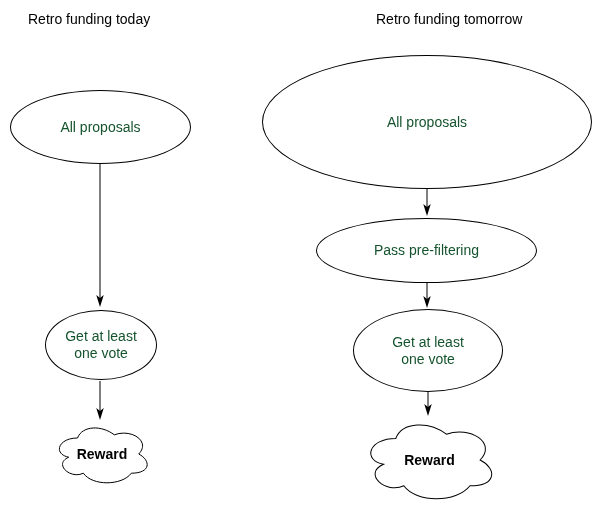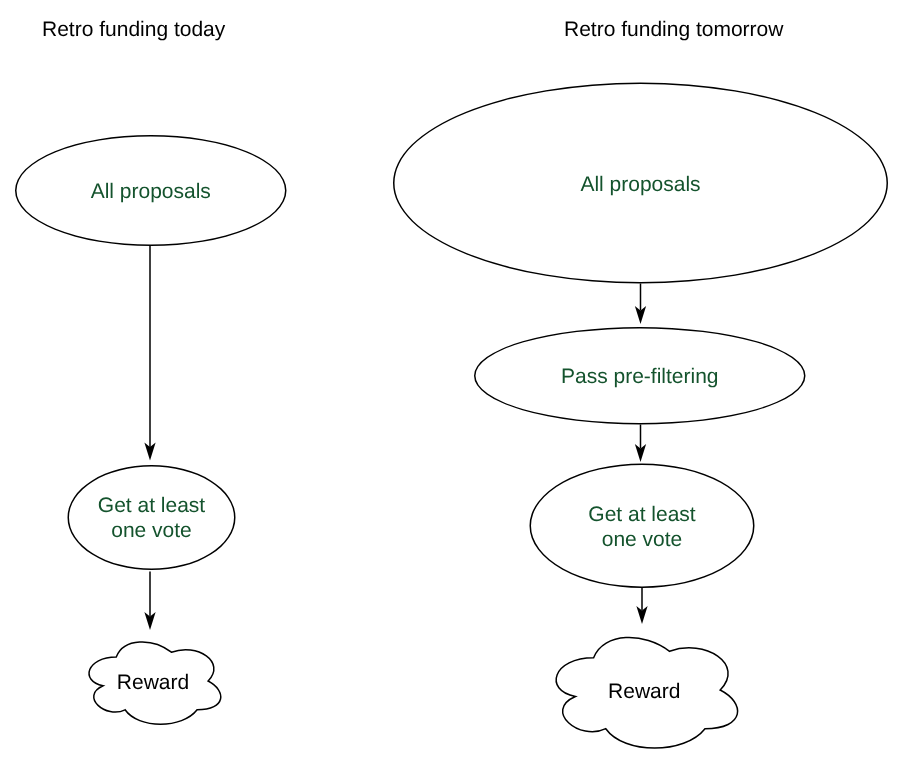--- a/index.html
+++ b/index.html
@@ -45,20 +45,21 @@
   .cloud .label {
     position: absolute;
     inset: 0;
     display: flex;
     align-items: center;
     justify-content: center;
     font-size: 14px;
     line-height: 17px;
     color: #000000;
     text-align: center;
+    font-weight: bold;
   }
 </style>
 </head>
 <body>
 
 <div class="canvas">
 
   <div class="col-title" style="left:28px; top:11px;">Retro funding today</div>
 
   <div class="node" style="left:10px; top:90px; width:181px; height:74px;">

